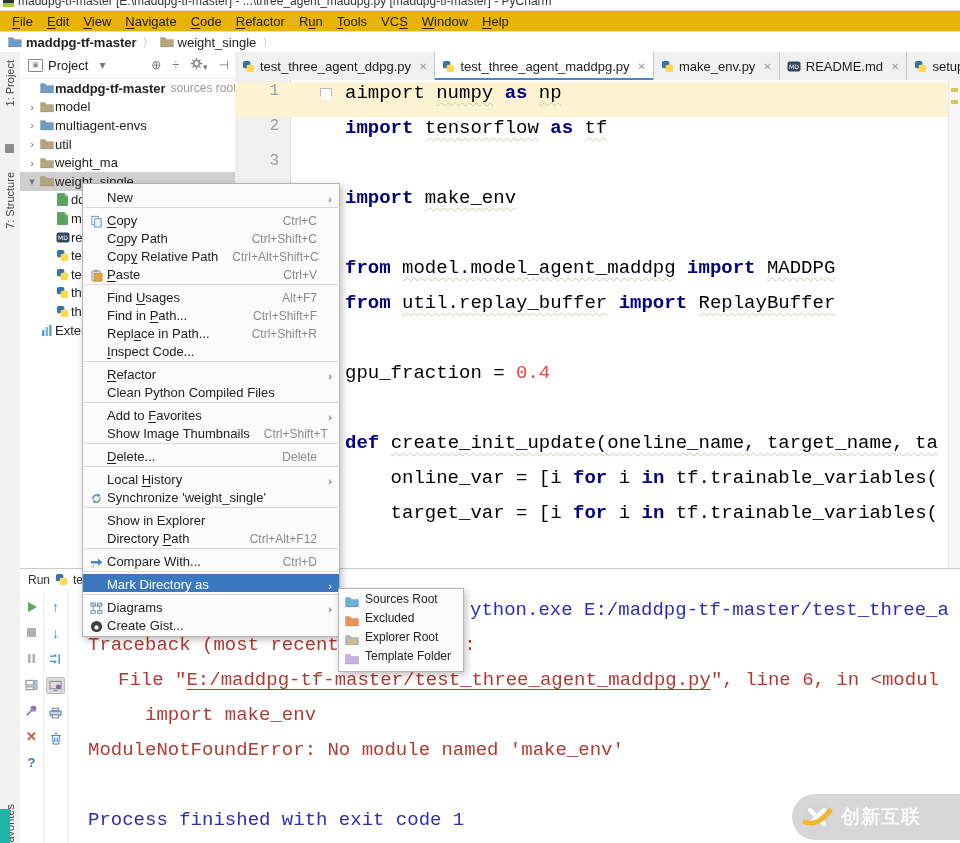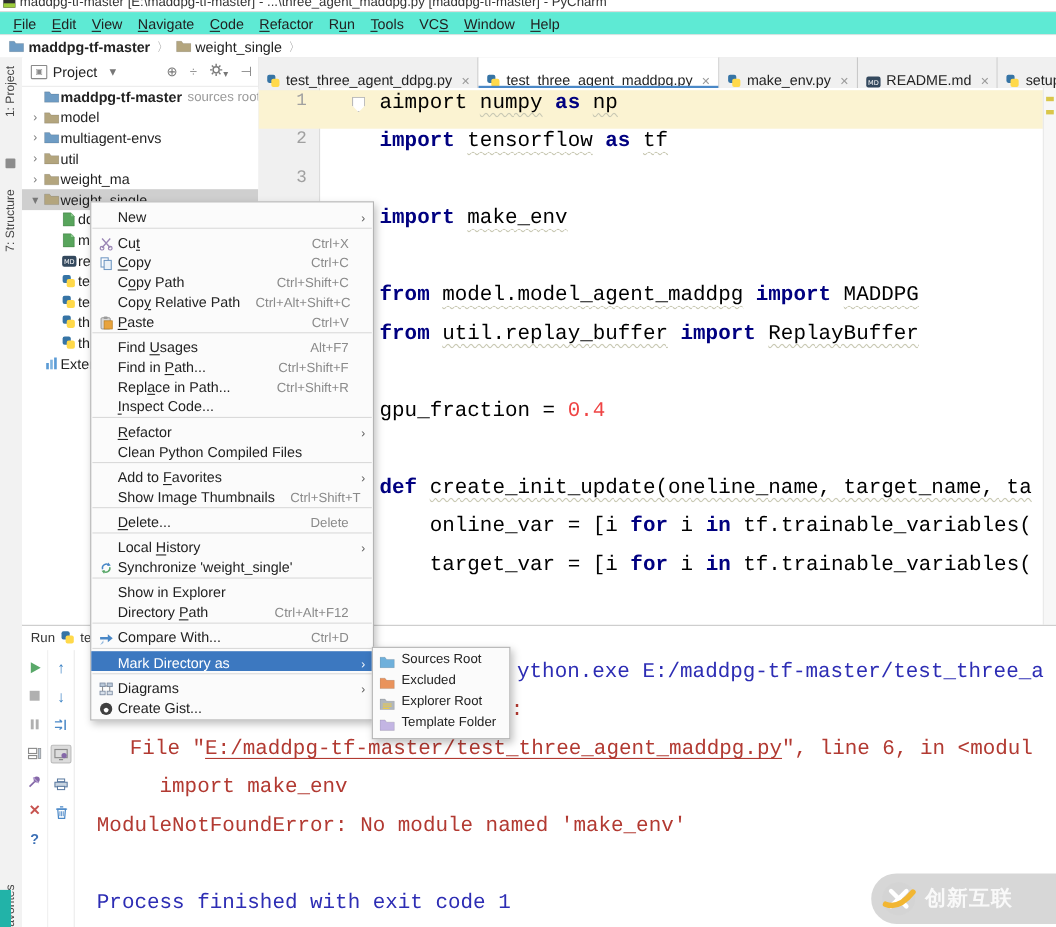--- a/index.html
+++ b/index.html
@@ -7,21 +7,21 @@
        font-family:"Liberation Sans",sans-serif;font-size:13px;color:#222}
   .ico{display:inline-flex;align-items:center;justify-content:center;
        font-family:"DejaVu Sans",sans-serif;line-height:1}
   
   .titlebar{position:absolute;left:0;top:0;right:0;height:10px;background:#fff;
             border-bottom:1px solid #dcdcdc;overflow:hidden}
   .titlebar .tb-txt{position:absolute;left:18px;top:-6px;font-size:12px;color:#333;white-space:nowrap}
   .titlebar .tb-ico{position:absolute;left:3px;top:-2px;width:11px;height:9px;background:#2e2e2e;overflow:hidden}
   .titlebar .tb-ico i{position:absolute;left:0;bottom:0;width:11px;height:4px;background:#9ccc3c}
   
-  .menubar{position:absolute;left:0;top:11px;right:0;height:20px;background:#5eead4;
+  .menubar{position:absolute;left:0;top:11px;right:0;height:20px;background:#eab308;
            border-bottom:1px solid #e3e3e3;display:flex;align-items:center;padding-left:5px}
   .menubar .mi{padding:2px 7px;white-space:nowrap}
   .menubar u,.ctx u{text-underline-offset:2px}
   
   .navbar{position:absolute;left:0;top:32px;right:0;height:20px;background:#fff;
           display:flex;align-items:center;padding-left:8px;gap:4px}
   .navbar .bc{display:flex;align-items:center;gap:4px}
   .navbar .sep{color:#9a9a9a;font-size:11px;padding:0 2px}
   .navbar .b0{font-weight:bold}
   
@@ -39,21 +39,21 @@
   .tree{position:absolute;left:0;right:0;top:27px;bottom:0}
   .trow{position:absolute;left:0;right:0;height:18.6px;display:flex;align-items:center;white-space:nowrap;font-size:13px}
   .trow.sel{background:#cfcfcf}
   .trow .chev{width:12px;color:#777;font-size:11px;text-align:center;flex:none}
   .trow .ti{width:17px;flex:none;display:flex;justify-content:center}
   .trow .sfx{color:#9a9a9a;font-size:12px;margin-left:5px}
   .trow .b{font-weight:bold}
   
   .tabsbar{position:absolute;left:235px;top:52px;right:0;height:28px;background:#e9e9e9;
            border-bottom:1px solid #c9c9c9;display:flex;overflow:hidden}
-  .tab{display:flex;align-items:flex-end;gap:5px;padding:0 7px;border-right:1px solid #c9c9c9;
+  .tab{display:flex;align-items:center;gap:5px;padding:14px 7px;border-right:1px solid #c9c9c9;
        background:#f0f0f0;font-size:13px;white-space:nowrap;position:relative}
   .tab .x{color:#9a9a9a;font-size:10px;margin-left:3px}
   .tab.active{background:#fff}
   .tab.active:after{content:"";position:absolute;left:0;right:0;bottom:0;height:2px;background:#4a88c7}
   
   .editor{position:absolute;left:235px;top:80px;right:0;bottom:275px;background:#fff;overflow:hidden}
   .gutterbg{position:absolute;left:0;top:0;width:55px;bottom:0;background:#f0f0f0;border-right:1px solid #dcdcdc}
   .eline{position:absolute;left:0;right:0;height:35px}
   .eline.cur{background:#fbf3d2}
   .eline .lnum{position:absolute;left:0;top:0;width:44px;height:35px;line-height:35px;text-align:right;
@@ -549,34 +549,20 @@
     <div class="ci">
       <span class="mic"></span>
       <span class="lbl">New</span>
       <span class="arr">›</span>
     </div>
     <div class="msep"></div>
     <div class="ci">
       <span class="mic">
         <span class="ico">
           <svg width="13" height="13" viewBox="0 0 14 14">
-            <path d="M3 2 L11 11 M11 2 L3 11" stroke="#9a86b5" stroke-width="1.3"></path>
-            <circle cx="3" cy="11.5" r="1.8" fill="none" stroke="#9a86b5" stroke-width="1.2"></circle>
-            <circle cx="11" cy="11.5" r="1.8" fill="none" stroke="#9a86b5" stroke-width="1.2"></circle>
-          </svg>
-        </span>
-      </span>
-      <span class="lbl">Cu<u>t</u></span>
-      <span class="sc">Ctrl+X</span>
-      <span class="arr"></span>
-    </div>
-    <div class="ci">
-      <span class="mic">
-        <span class="ico">
-          <svg width="13" height="13" viewBox="0 0 14 14">
             <rect x="2" y="1.5" width="7" height="9" fill="#fff" stroke="#6a93c0" stroke-width="1"></rect>
             <rect x="5" y="4" width="7" height="9" fill="#eaf1f8" stroke="#6a93c0" stroke-width="1"></rect>
           </svg>
         </span>
       </span>
       <span class="lbl"><u>C</u>opy</span>
       <span class="sc">Ctrl+C</span>
       <span class="arr"></span>
     </div>
     <div class="ci">

